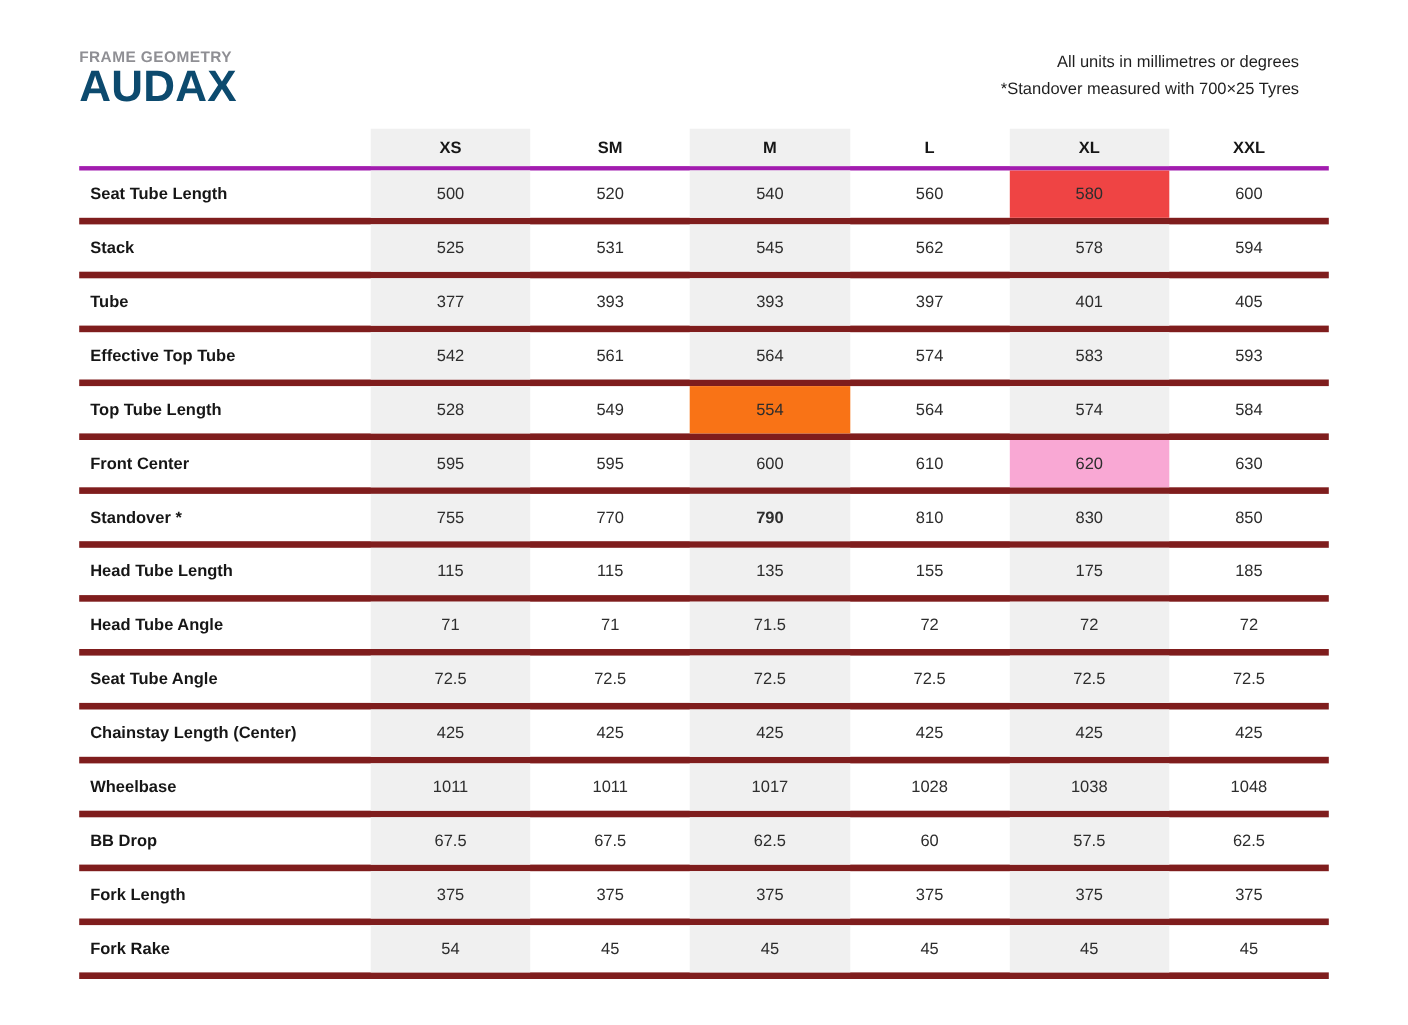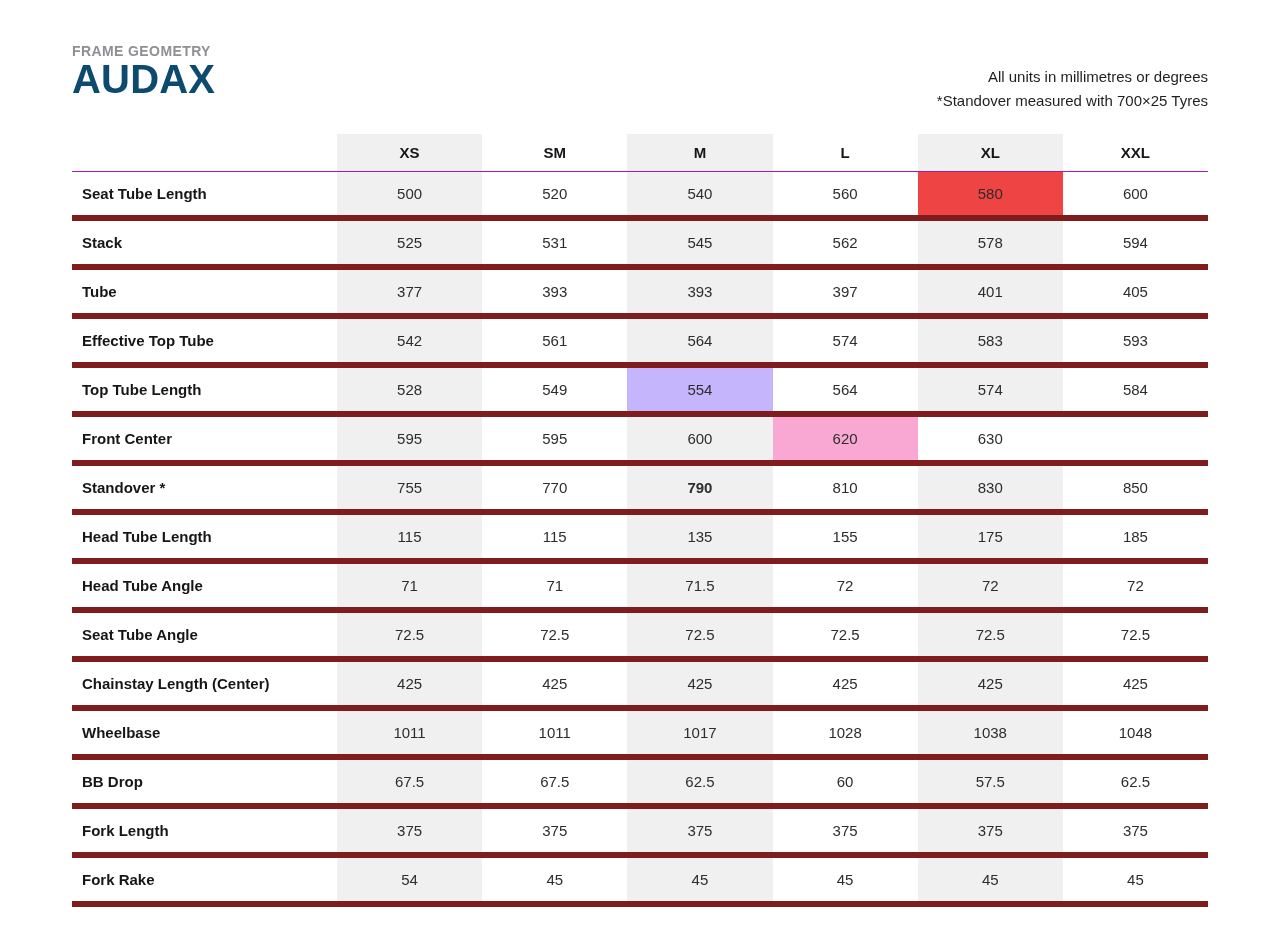--- a/index.html
+++ b/index.html
@@ -5,21 +5,21 @@
   * { box-sizing: border-box; }
   html, body {
     margin: 0;
     padding: 0;
     background: #ffffff;
     font-family: "Liberation Sans", sans-serif;
   }
   .page {
     width: 1280px;
     height: 932px;
-    padding: 43px 72px 0 72px;
+    padding: 43px 99px 0 72px;
     background: #ffffff;
     overflow: hidden;
   }
   .header-row {
     display: flex;
     justify-content: space-between;
     align-items: flex-start;
   }
   .eyebrow {
     font-size: 14px;
@@ -29,39 +29,39 @@
   }
   .title {
     margin: 3px 0 0 0;
     font-size: 40px;
     line-height: 34px;
     font-weight: 800;
     letter-spacing: 0.2px;
     color: #0c4a6e;
   }
   .notes {
-    margin-top: 22px;
+    margin-top: 2px;
     text-align: right;
     font-size: 15px;
     line-height: 24px;
     color: #1f1f1f;
   }
   .geo-table {
     margin-top: 21px;
     width: 1136px;
   }
   .trow {
     display: grid;
     grid-template-columns: 265px repeat(6, 1fr);
     height: 49px;
     border-bottom: 6px solid #7f1d1d;
   }
   .trow.thead {
     height: 38px;
-    border-bottom: 1px solid #a21caf;
+    border-bottom: 4px solid #a21caf;
   }
   .cell {
     display: flex;
     align-items: center;
     justify-content: center;
     font-size: 15px;
     color: #2d2d2d;
   }
   .thead .cell {
     font-weight: 700;
@@ -132,30 +132,31 @@
         <div class="cell size-cell">561</div>
         <div class="cell size-cell" style="background-color: rgb(240, 240, 240);">564</div>
         <div class="cell size-cell">574</div>
         <div class="cell size-cell" style="background-color: rgb(240, 240, 240);">583</div>
         <div class="cell size-cell">593</div>
       </div>
       <div class="trow">
         <div class="cell label-cell">Top Tube Length</div>
         <div class="cell size-cell" style="background-color: rgb(240, 240, 240);">528</div>
         <div class="cell size-cell">549</div>
-        <div class="cell size-cell" style="background-color: #c4b5fd;">554</div>
+        <div class="cell size-cell" style="background-color: #f97316;">554</div>
         <div class="cell size-cell">564</div>
         <div class="cell size-cell" style="background-color: rgb(240, 240, 240);">574</div>
         <div class="cell size-cell">584</div>
       </div>
       <div class="trow">
         <div class="cell label-cell">Front Center</div>
         <div class="cell size-cell" style="background-color: rgb(240, 240, 240);">595</div>
         <div class="cell size-cell">595</div>
         <div class="cell size-cell" style="background-color: rgb(240, 240, 240);">600</div>
+        <div class="cell size-cell">610</div>
         <div class="cell size-cell" style="background-color: #f9a8d4;">620</div>
         <div class="cell size-cell">630</div>
       </div>
       <div class="trow">
         <div class="cell label-cell">Standover *</div>
         <div class="cell size-cell" style="background-color: rgb(240, 240, 240);">755</div>
         <div class="cell size-cell">770</div>
         <div class="cell size-cell" style="background-color: rgb(240, 240, 240); font-weight: bold;">790</div>
         <div class="cell size-cell">810</div>
         <div class="cell size-cell" style="background-color: rgb(240, 240, 240);">830</div>

